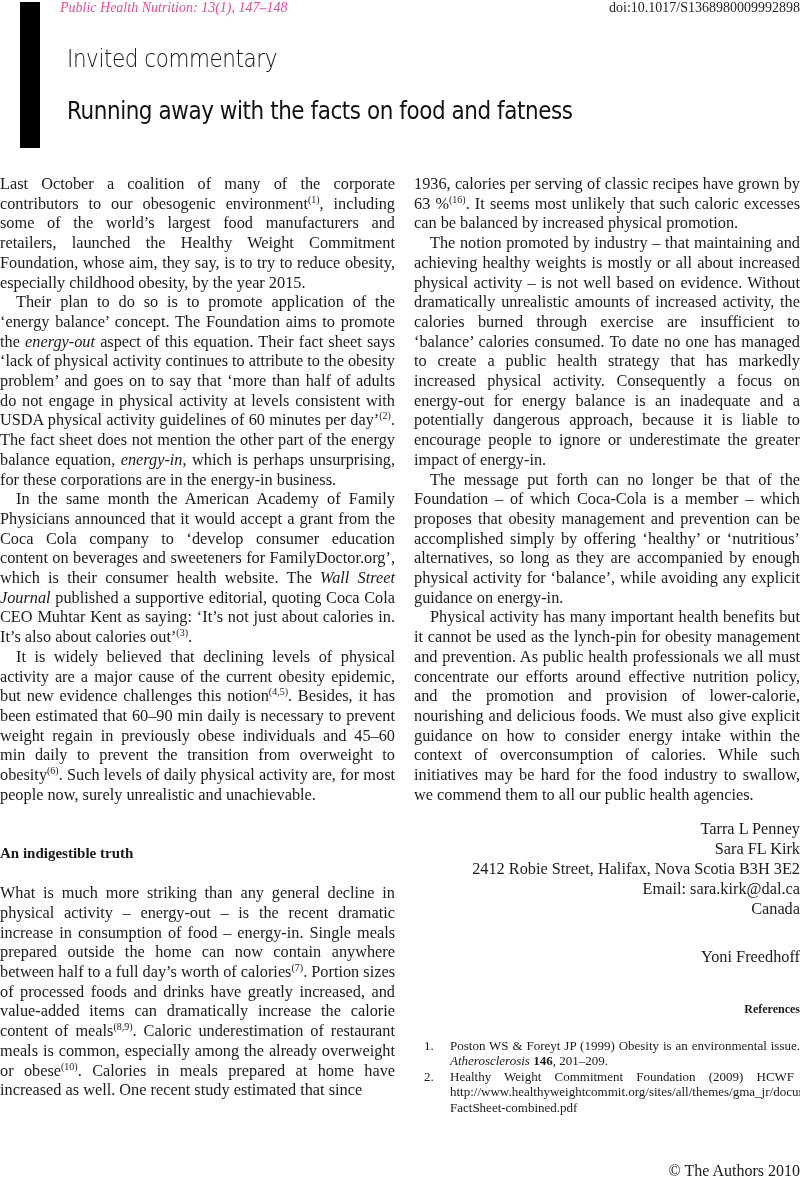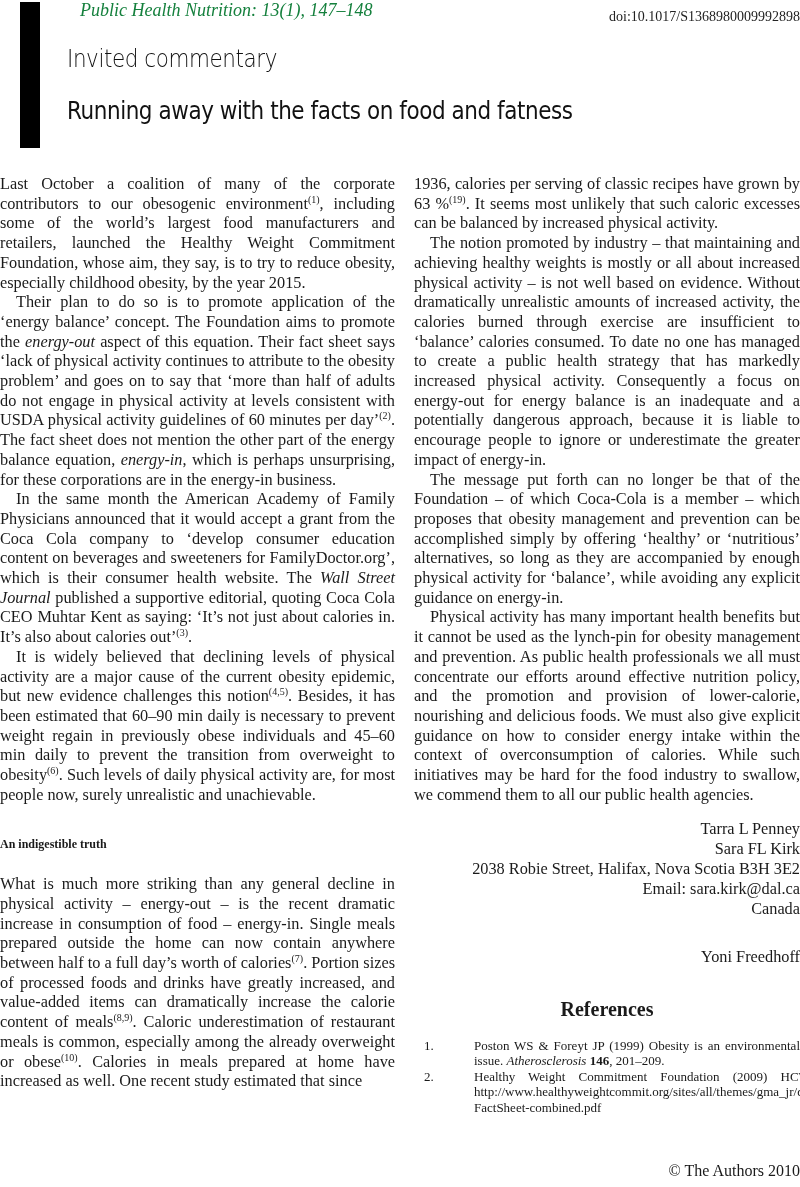--- a/index.html
+++ b/index.html
@@ -1,39 +1,39 @@
 <!DOCTYPE html>
 <html><head>
 <meta charset="utf-8">
 <style>
   html, body { margin: 0; padding: 0; background: #ffffff; }
   body { width: 800px; height: 1187px; position: relative; overflow: hidden;
          font-family: "Liberation Serif", "DejaVu Serif", serif; color: #1a1a1a; }
   .bar { position: absolute; left: 20px; top: 2px; width: 20px; height: 146px; background: #000; }
-  .journal { position: absolute; left: 80px; top: 0px; font-size: 18px; font-style: italic; color: #15803d; }
-  .doi { position: absolute; right: 0px; top: 9px; font-size: 14px; color: #222; }
+  .journal { position: absolute; left: 60px; top: 0px; font-size: 14px; font-style: italic; color: #ec4899; }
+  .doi { position: absolute; right: 0px; top: 0px; font-size: 14px; color: #222; }
   .kicker { position: absolute; left: 67px; top: 44px; font-family: "DejaVu Sans", "Liberation Sans", sans-serif;
             font-weight: 300; font-size: 25px; letter-spacing: -0.5px; color: #111; transform: scaleX(0.86); transform-origin: left; }
   .title { position: absolute; left: 67px; top: 96px; font-family: "DejaVu Sans", "Liberation Sans", sans-serif;
            font-size: 25px; letter-spacing: -0.5px; color: #111; transform: scaleX(0.86); transform-origin: left; white-space: nowrap; }
   .col { position: absolute; top: 174px; width: 395px; font-size: 16.3px; line-height: 19.7px; text-align: justify; }
   .col.left { left: 0px; }
   .col.right { left: 414px; width: 386px; }
   .col p { margin: 0; text-indent: 0; }
   .col p.ind { text-indent: 16px; }
   sup { font-size: 10px; line-height: 0; vertical-align: 6px; }
-  .section-h { font-weight: bold; font-size: 12px; margin: 30px 0 20px 0; text-align: left; }
+  .section-h { font-weight: bold; font-size: 15px; margin: 39px 0 20px 0; text-align: left; }
   .sig { text-align: right; margin-top: 14px; }
   .sig div { line-height: 20px; }
   .sig2 { text-align: right; margin-top: 28px; }
-  .refs-h { font-weight: bold; font-size: 20px; margin: 34px 0 18px 0; text-align: center; }
+  .refs-h { font-weight: bold; font-size: 12px; margin: 34px 0 18px 0; text-align: right; }
   .refs { font-size: 13px; line-height: 15.5px; }
   .ref { display: flex; margin-bottom: 0px; }
   .ref .num { width: 26px; flex: none; text-align: left; padding-left: 10px; box-sizing: content-box; }
-  .ref .txt { flex: 1; text-align: justify; margin-left: 24px; }
+  .ref .txt { flex: 1; text-align: justify; }
   .copyright { position: absolute; right: 0px; top: 1162px; font-size: 16px; }
 </style>
 </head>
 <body>
 
 <div class="bar"></div>
 <div class="journal">Public Health Nutrition: 13(1), 147–148</div>
 <div class="doi">doi:10.1017/S1368980009992898</div>
 <div class="kicker">Invited commentary</div>
 <div class="title">Running away with the facts on food and fatness</div>
@@ -41,29 +41,29 @@
 <div class="col left">
   <p><span>Last October a coalition of many of the corporate contributors to our obesogenic environment</span><sup>(1)</sup><span>, including some of the world’s largest food manufacturers and retailers, launched the Healthy Weight Commitment Foundation, whose aim, they say, is to try to reduce obesity, especially childhood obesity, by the year 2015.</span></p>
   <p class="ind"><span>Their plan to do so is to promote application of the ‘energy balance’ concept. The Foundation aims to promote the </span><em>energy-out</em><span> aspect of this equation. Their fact sheet says ‘lack of physical activity continues to attribute to the obesity problem’ and goes on to say that ‘more than half of adults do not engage in physical activity at levels consistent with USDA physical activity guidelines of 60 minutes per day’</span><sup>(2)</sup><span>. The fact sheet does not mention the other part of the energy balance equation, </span><em>energy-in</em><span>, which is perhaps unsurprising, for these corporations are in the energy-in business.</span></p>
   <p class="ind"><span>In the same month the American Academy of Family Physicians announced that it would accept a grant from the Coca Cola company to ‘develop consumer education content on beverages and sweeteners for FamilyDoctor.org’, which is their consumer health website. The </span><em>Wall Street Journal</em><span> published a supportive editorial, quoting Coca Cola CEO Muhtar Kent as saying: ‘It’s not just about calories in. It’s also about calories out’</span><sup>(3)</sup><span>.</span></p>
   <p class="ind"><span>It is widely believed that declining levels of physical activity are a major cause of the current obesity epidemic, but new evidence challenges this notion</span><sup>(4,5)</sup><span>. Besides, it has been estimated that 60–90 min daily is necessary to prevent weight regain in previously obese individuals and 45–60 min daily to prevent the transition from overweight to obesity</span><sup>(6)</sup><span>. Such levels of daily physical activity are, for most people now, surely unrealistic and unachievable.</span></p>
   <div class="section-h">An indigestible truth</div>
   <p><span>What is much more striking than any general decline in physical activity – energy-out – is the recent dramatic increase in consumption of food – energy-in. Single meals prepared outside the home can now contain anywhere between half to a full day’s worth of calories</span><sup>(7)</sup><span>. Portion sizes of processed foods and drinks have greatly increased, and value-added items can dramatically increase the calorie content of meals</span><sup>(8,9)</sup><span>. Caloric underestimation of restaurant meals is common, especially among the already overweight or obese</span><sup>(10)</sup><span>. Calories in meals prepared at home have increased as well. One recent study estimated that since</span></p>
 </div>
 
 <div class="col right">
-  <p><span>1936, calories per serving of classic recipes have grown by 63 %</span><sup>(19)</sup><span>. It seems most unlikely that such caloric excesses can be balanced by increased physical activity.</span></p>
+  <p><span>1936, calories per serving of classic recipes have grown by 63 %</span><sup>(16)</sup><span>. It seems most unlikely that such caloric excesses can be balanced by increased physical promotion.</span></p>
   <p class="ind">The notion promoted by industry – that maintaining and achieving healthy weights is mostly or all about increased physical activity – is not well based on evidence. Without dramatically unrealistic amounts of increased activity, the calories burned through exercise are insufficient to ‘balance’ calories consumed. To date no one has managed to create a public health strategy that has markedly increased physical activity. Consequently a focus on energy-out for energy balance is an inadequate and a potentially dangerous approach, because it is liable to encourage people to ignore or underestimate the greater impact of energy-in.</p>
   <p class="ind">The message put forth can no longer be that of the Foundation – of which Coca-Cola is a member – which proposes that obesity management and prevention can be accomplished simply by offering ‘healthy’ or ‘nutritious’ alternatives, so long as they are accompanied by enough physical activity for ‘balance’, while avoiding any explicit guidance on energy-in.</p>
   <p class="ind">Physical activity has many important health benefits but it cannot be used as the lynch-pin for obesity management and prevention. As public health professionals we all must concentrate our efforts around effective nutrition policy, and the promotion and provision of lower-calorie, nourishing and delicious foods. We must also give explicit guidance on how to consider energy intake within the context of overconsumption of calories. While such initiatives may be hard for the food industry to swallow, we commend them to all our public health agencies.</p>
 
   <div class="sig">
     <div>Tarra L Penney</div>
     <div>Sara FL Kirk</div>
-    <div>2038 Robie Street, Halifax, Nova Scotia B3H 3E2</div>
+    <div>2412 Robie Street, Halifax, Nova Scotia B3H 3E2</div>
     <div>Email: sara.kirk@dal.ca</div>
     <div>Canada</div>
   </div>
   <div class="sig2">
     <div>Yoni Freedhoff</div>
   </div>
 
   <div class="refs-h">References</div>
   <div class="refs">
     <div class="ref">

